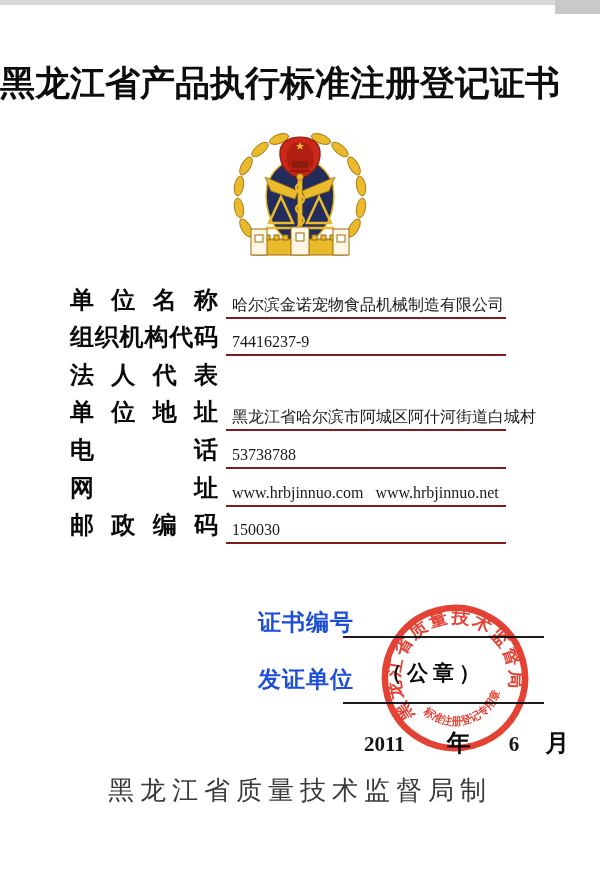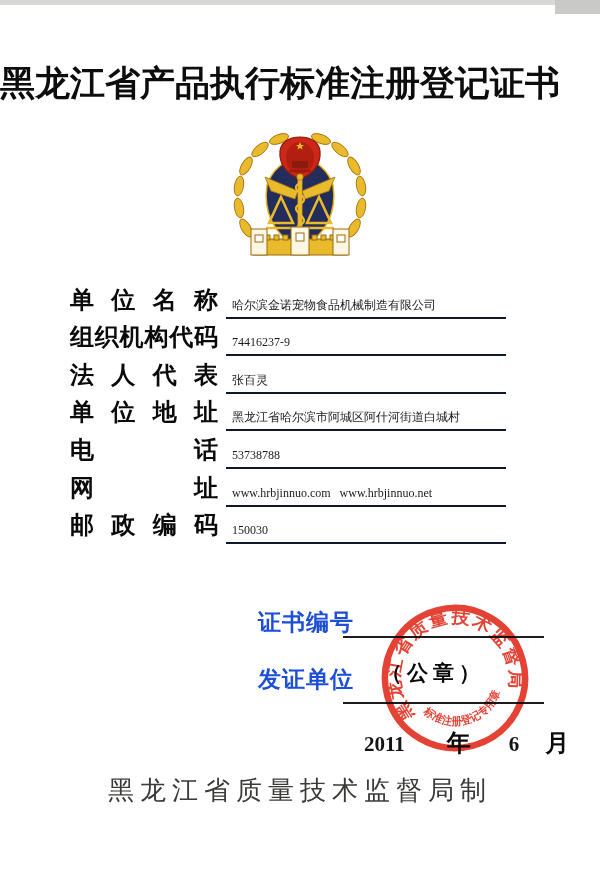--- a/index.html
+++ b/index.html
@@ -12,22 +12,22 @@
   .cert-title{position:absolute;top:60px;left:0;width:512px;text-align:center;
     font-family:"Liberation Serif",serif;font-weight:900;font-size:35px;line-height:48px;
     color:#0d0d0d;letter-spacing:0px;white-space:nowrap;}
 
   .emblem{position:absolute;left:225px;top:133px;width:150px;height:132px;}
 
   .fields{position:absolute;left:70px;top:281px;width:436px;}
   .field-row{display:flex;align-items:flex-end;height:37.6px;}
   .field-label{width:148px;display:flex;justify-content:space-between;
     font-weight:700;font-size:24px;line-height:26px;color:#0a0a0a;margin-bottom:6px;flex:none;}
-  .field-value{width:274px;flex:none;margin-left:8px;border-bottom:2px solid #0f172a;
-    font-family:"Liberation Serif",serif;font-size:12px;line-height:22px;color:#1a1a1a;
+  .field-value{width:274px;flex:none;margin-left:8px;border-bottom:2px solid #7f1d1d;
+    font-family:"Liberation Serif",serif;font-size:16px;line-height:22px;color:#1a1a1a;
     padding:0 0 1px 6px;white-space:pre;overflow:visible;}
 
   .certno-label,.issuer-label{position:absolute;left:258px;font-weight:700;font-size:23px;
     color:#1d4ed8;letter-spacing:1px;white-space:nowrap;}
   .certno-label{top:607px;}
   .issuer-label{top:664px;}
   .rule-line{position:absolute;height:2px;background:#1c1c1c;width:201px;left:343px;}
   .certno-line{top:636px;}
   .issuer-line{top:702px;}
   .certno-value{position:absolute;left:350px;top:610px;font-family:"Liberation Serif",serif;
@@ -139,21 +139,20 @@
         <div class="field-value">74416237-9</div>
       </div>
 
       <div class="field-row">
         <div class="field-label">
           <span>法</span>
           <span>人</span>
           <span>代</span>
           <span>表</span>
         </div>
-        <div class="field-value">张百灵</div>
       </div>
 
       <div class="field-row">
         <div class="field-label">
           <span>单</span>
           <span>位</span>
           <span>地</span>
           <span>址</span>
         </div>
         <div class="field-value">黑龙江省哈尔滨市阿城区阿什河街道白城村</div>

